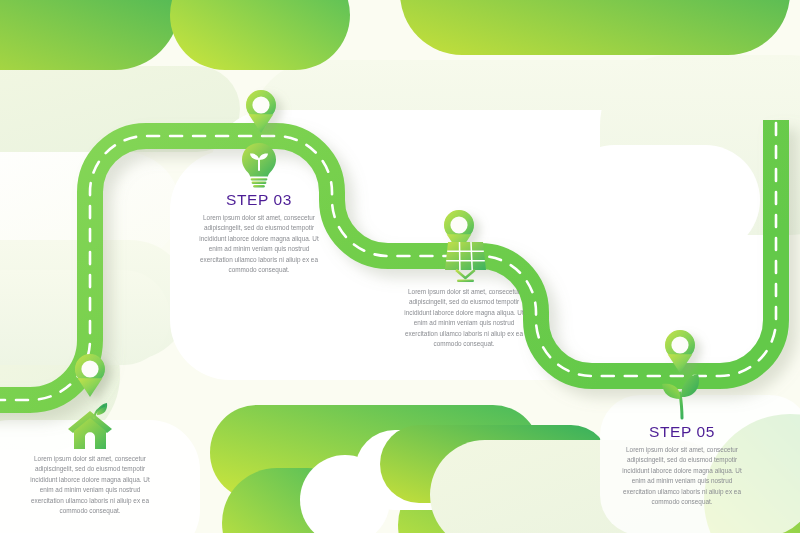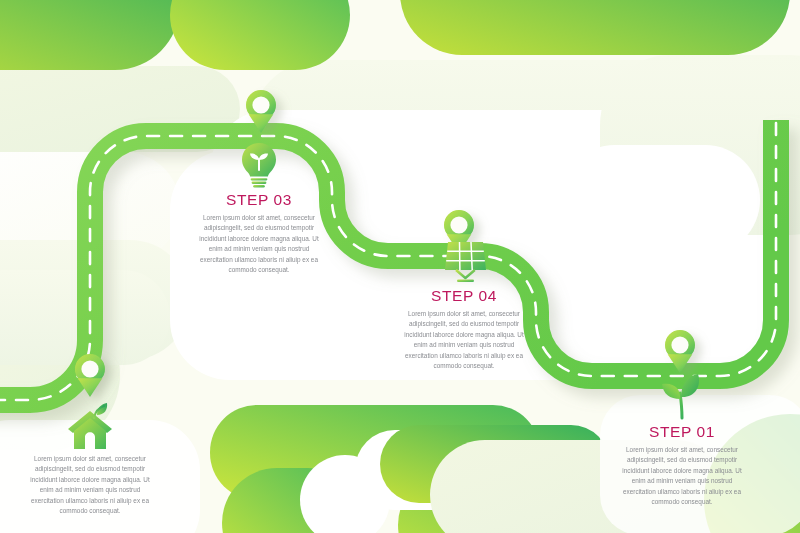--- a/index.html
+++ b/index.html
@@ -29,21 +29,21 @@
   }
   .step-icon {
     display: block;
     margin: 0 auto 1px auto;
     width: 52px;
     height: 50px;
   }
   .step-title {
     font-size: 15.5px;
     letter-spacing: 0.6px;
-    color: #be185d;
+    color: #4c1d95;
     margin: 0 0 5px 0;
     font-weight: 400;
     line-height: 1.1;
   }
   .step-body {
     font-size: 6.4px;
     line-height: 1.62;
     color: #8b8d92;
     margin: 0;
     padding: 0 2px;
@@ -242,21 +242,20 @@
 
       <path d="M10 6 L45 6 L48 34 L7 34 Z" fill="url(#panelGrad)"></path>
 
       <path d="M21.5 6 L21.9 34 M33 6 L34.2 34" stroke="#ffffff" stroke-width="1.5" fill="none"></path>
       <path d="M9.2 15.3 L45.8 15.3 M8.2 24.7 L46.8 24.7" stroke="#ffffff" stroke-width="1.5" fill="none"></path>
 
       <path d="M27.4 34 L27.4 41" stroke="url(#panelGrad)" stroke-width="2.6" fill="none"></path>
       <path d="M18 34 L27.4 42 L36.8 34" stroke="url(#panelGrad)" stroke-width="2.4" fill="none" stroke-linejoin="round"></path>
       <rect x="19" y="43.4" width="17" height="2.6" rx="1.3" fill="url(#panelGrad)"></rect>
     </svg>
-    <p class="step-title">STEP 04</p>
     <p class="step-body">Lorem ipsum dolor sit amet, consecetur adipiscingelit, sed do eiusmod tempotir incididunt laborce dolore magna aliqua. Ut enim ad minim veniam quis nostrud exercitation ullamco laboris ni aliuip ex ea commodo consequat.</p>
   </div>
 
   <div class="step-block" id="step-05">
     <svg class="step-icon" viewBox="0 0 52 50">
       <defs>
         <linearGradient id="leafGradL" x1="1" y1="0" x2="0" y2="1">
           <stop offset="0%" stop-color="#a9dc48"></stop>
           <stop offset="100%" stop-color="#49bb55"></stop>
         </linearGradient>
@@ -269,21 +268,21 @@
           <stop offset="100%" stop-color="#3bb05c"></stop>
         </linearGradient>
       </defs>
 
       <path d="M26 46 C26 36 25 28 24 21" stroke="url(#stemGrad)" stroke-width="3" fill="none" stroke-linecap="round"></path>
 
       <path d="M24 27 C14 27 7 22 6 12 C18 10 25 17 24 27 Z" fill="url(#leafGradL)"></path>
 
       <path d="M25 25 C25 13 31 4 42 2 C46 15 38 26 25 25 Z" fill="url(#leafGradR)"></path>
     </svg>
-    <p class="step-title">STEP 01</p>
+    <p class="step-title">STEP 05</p>
     <p class="step-body">Lorem ipsum dolor sit amet, consecetur adipiscingelit, sed do eiusmod tempotir incididunt laborce dolore magna aliqua. Ut enim ad minim veniam quis nostrud exercitation ullamco laboris ni aliuip ex ea commodo consequat.</p>
   </div>
 
   <div class="step-block" id="step-02">
     <svg class="step-icon" viewBox="0 0 52 50">
       <defs>
         <linearGradient id="houseGrad" x1="0" y1="0" x2="1" y2="1">
           <stop offset="0%" stop-color="#b8de48"></stop>
           <stop offset="100%" stop-color="#45b85a"></stop>
         </linearGradient>

